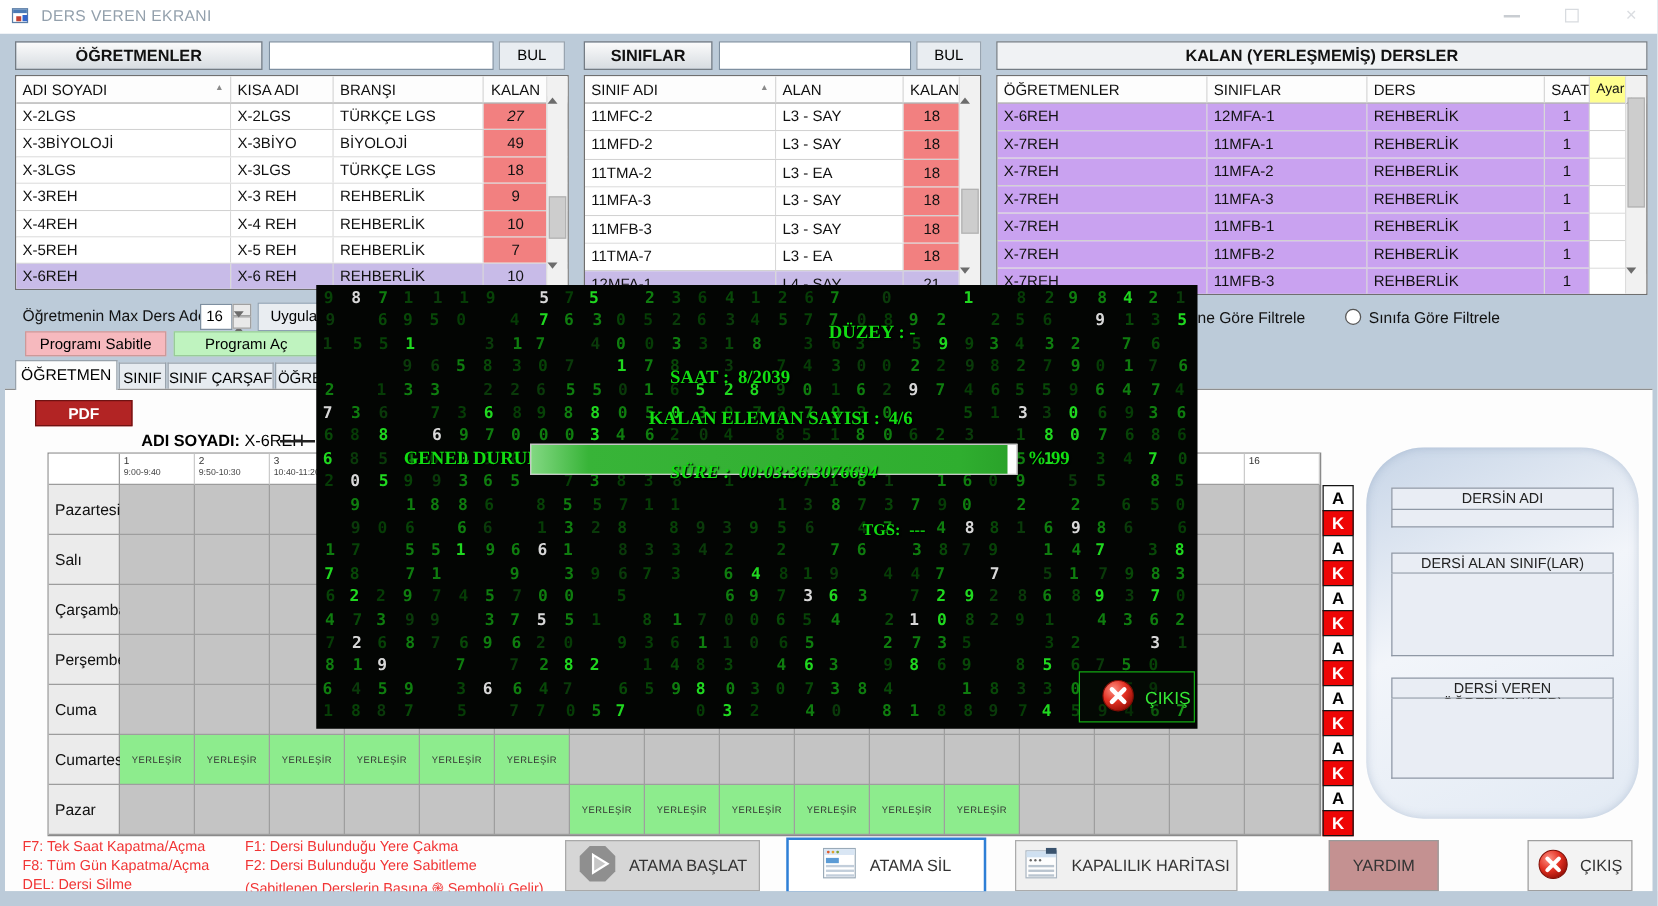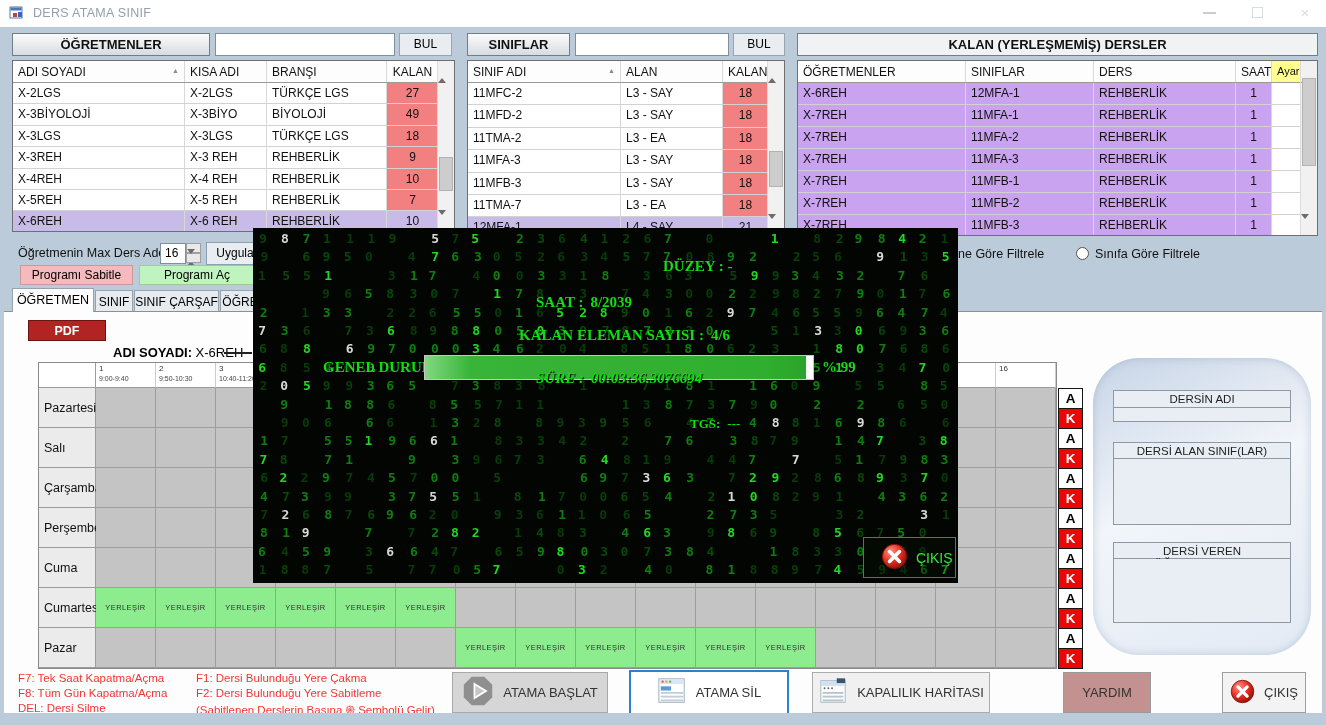--- a/index.html
+++ b/index.html
@@ -113,21 +113,21 @@
   </defs>
 </svg>
 
 <div id="titlebar">
   <span id="appicon"><svg viewBox="0 0 16 16" width="16" height="16">
         <rect x="1" y="2" width="12" height="11" fill="#fff" stroke="#5a7da6"></rect>
         <rect x="1.5" y="2.5" width="11" height="3" fill="#4a7ab5"></rect>
         <rect x="4" y="8" width="4" height="4" fill="#c44133"></rect>
         <rect x="9" y="7" width="4" height="5" fill="#3366cc"></rect>
       </svg></span>
-  <span id="wtitle">DERS ATAMA SINIF</span>
+  <span id="wtitle">DERS VEREN EKRANI</span>
   <span class="wbtn" id="w-min">
       <i></i>
     </span>
   <span class="wbtn" id="w-max">
       <i></i>
     </span>
   <span class="wbtn" id="w-cls">×</span>
 </div>
 
 <div class="phdr" style="left:12px;top:33px;width:198px">ÖĞRETMENLER</div>
@@ -138,21 +138,21 @@
 <div class="tr th-row">
       <div class="tc hc" style="width: 172px;">ADI SOYADI<div class="sortg">▲</div></div>
       <div class="tc hc" style="width: 82px;">KISA ADI</div>
       <div class="tc hc" style="width: 120px;">BRANŞI</div>
       <div class="tc hc" style="width: 52px; text-align: center;">KALAN</div>
     </div>
     <div class="tr" style="height: 21.4px;">
       <div class="tc" style="width: 172px; background: rgb(255, 255, 255);">X-2LGS</div>
       <div class="tc" style="width: 82px; background: rgb(255, 255, 255);">X-2LGS</div>
       <div class="tc" style="width: 120px; background: rgb(255, 255, 255);">TÜRKÇE LGS</div>
-      <div class="tc" style="width: 52px; background: rgb(242, 128, 128); text-align: center;">27</div>
+      <div class="tc" style="width: 52px; background: rgb(242, 128, 128); text-align: center; font-style: italic;">27</div>
     </div>
     <div class="tr" style="height: 21.4px;">
       <div class="tc" style="width: 172px; background: rgb(255, 255, 255);">X-3BİYOLOJİ</div>
       <div class="tc" style="width: 82px; background: rgb(255, 255, 255);">X-3BİYO</div>
       <div class="tc" style="width: 120px; background: rgb(255, 255, 255);">BİYOLOJİ</div>
       <div class="tc" style="width: 52px; background: rgb(242, 128, 128); text-align: center;">49</div>
     </div>
     <div class="tr" style="height: 21.4px;">
       <div class="tc" style="width: 172px; background: rgb(255, 255, 255);">X-3LGS</div>
       <div class="tc" style="width: 82px; background: rgb(255, 255, 255);">X-3LGS</div>

